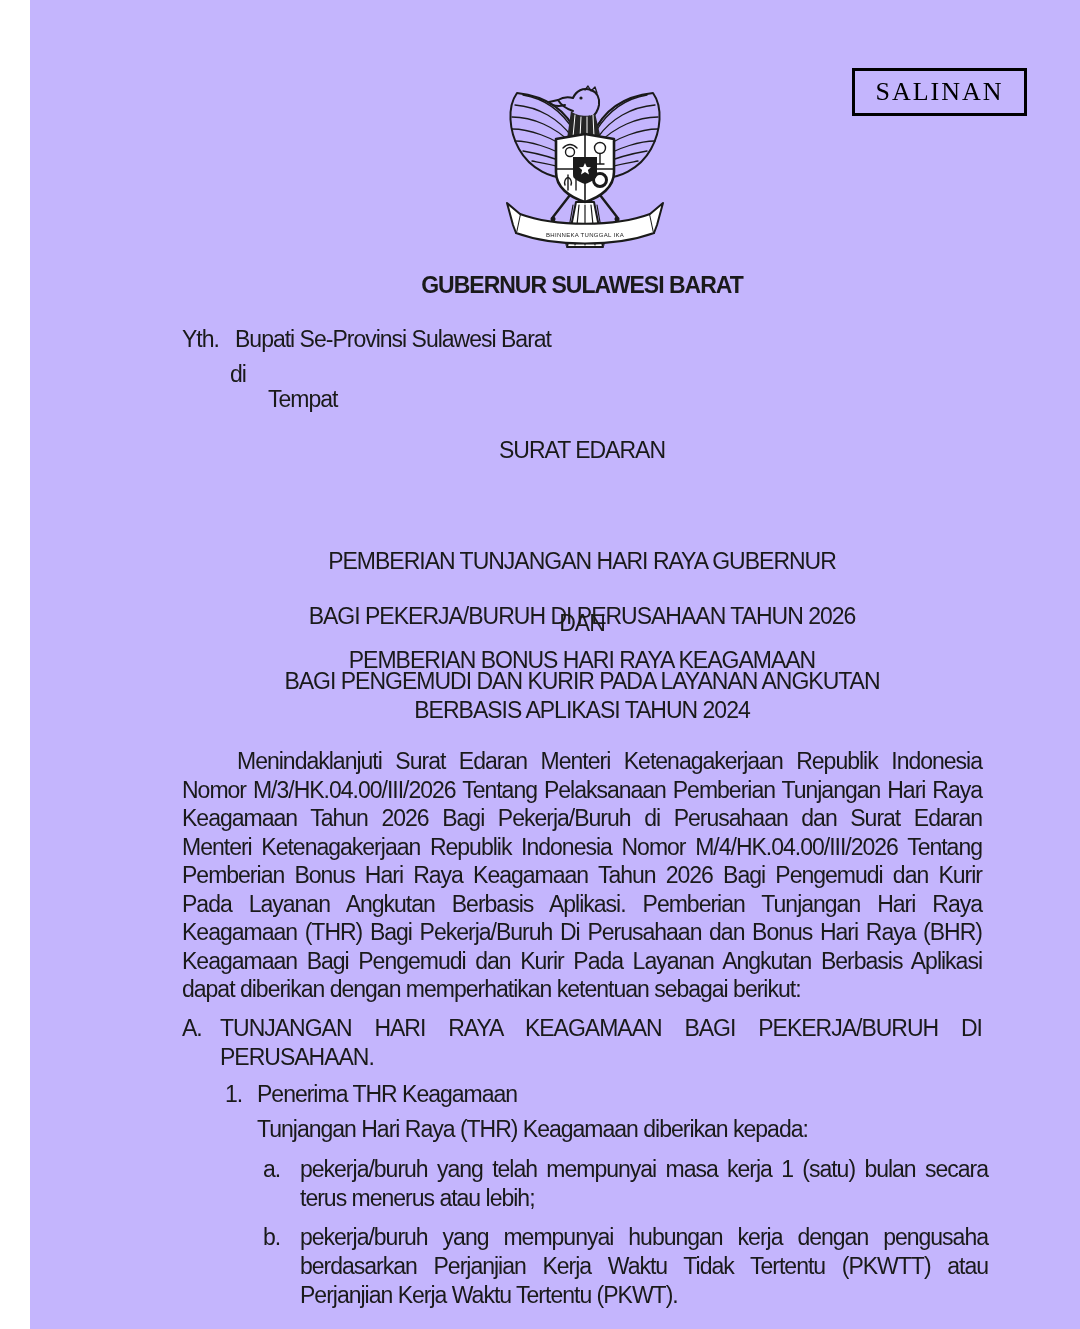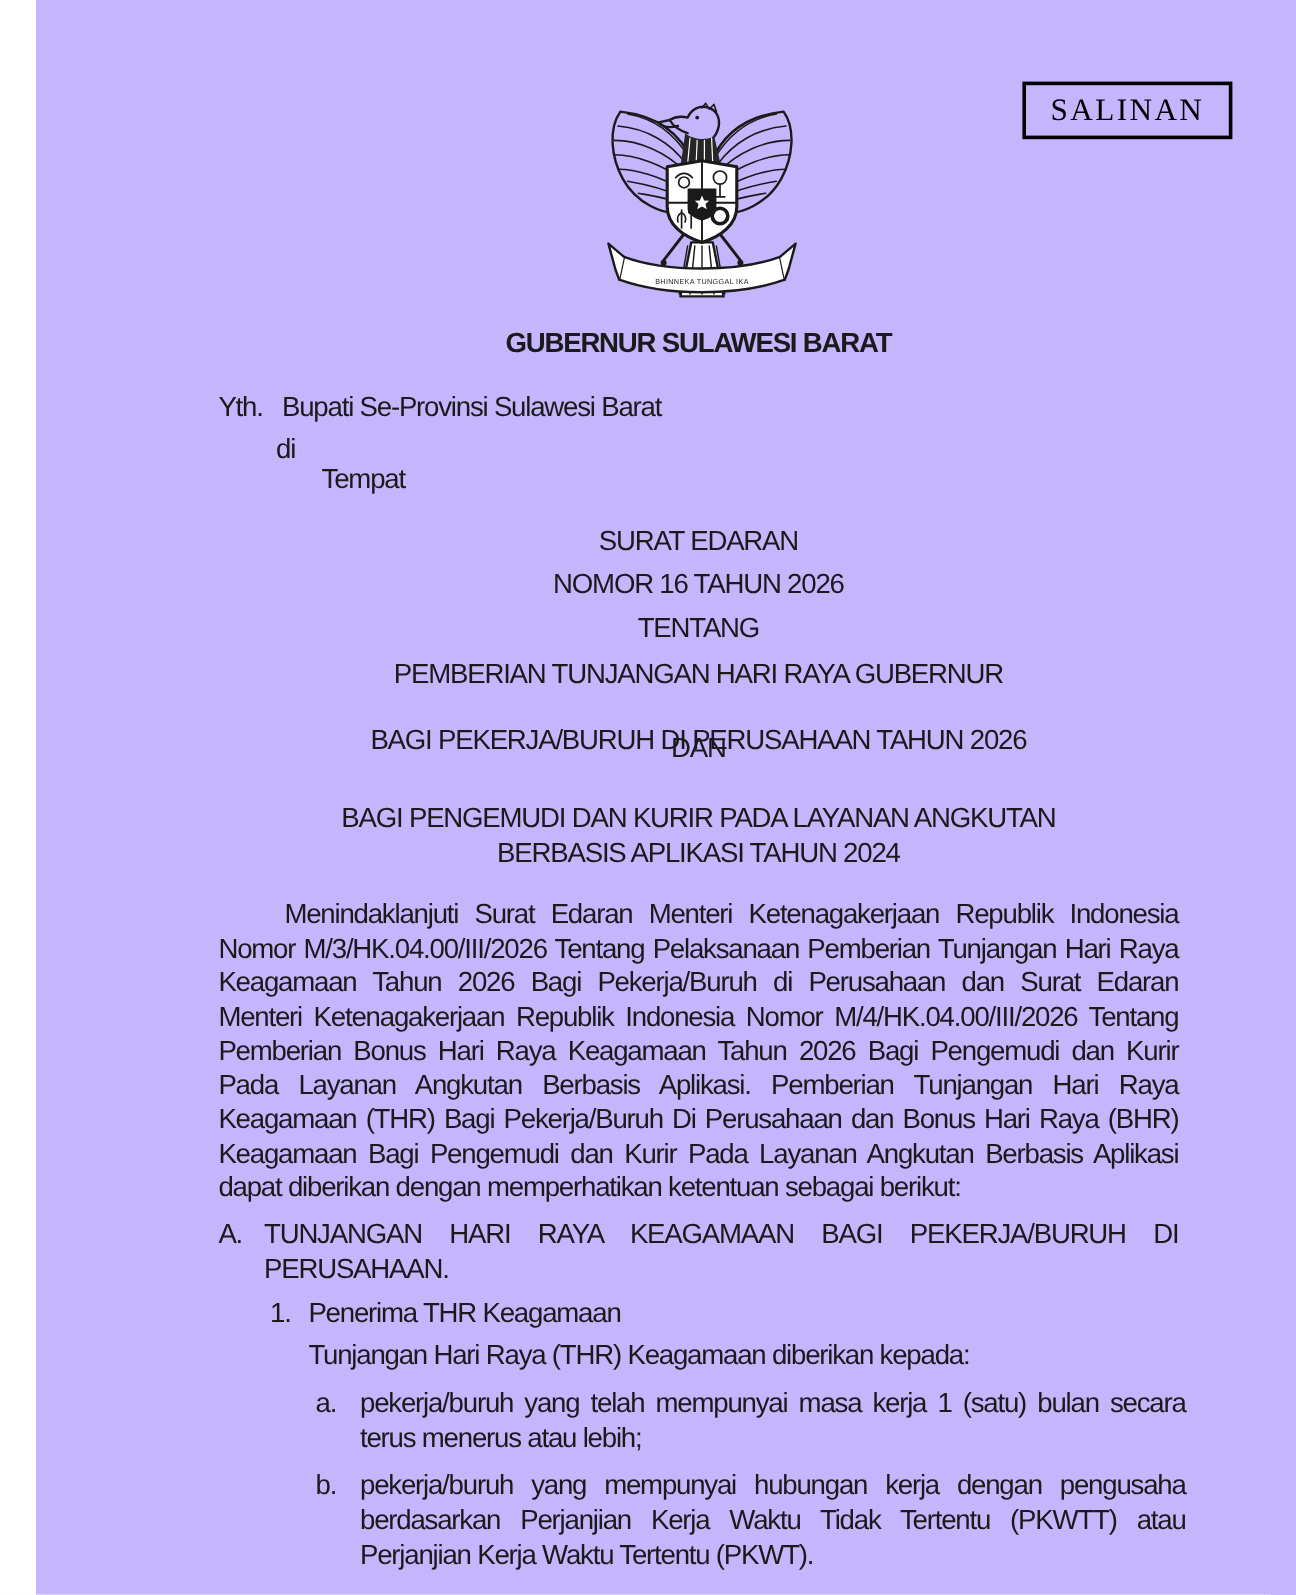--- a/index.html
+++ b/index.html
@@ -140,25 +140,24 @@
 
   <div class="abs centerline letterhead">GUBERNUR SULAWESI BARAT</div>
 
   <div class="abs yth-row">
     <span class="yth-label">Yth.</span><span>Bupati Se-Provinsi Sulawesi Barat</span>
   </div>
   <div class="abs di">di</div>
   <div class="abs tempat">Tempat</div>
 
   <div class="abs centerline t-type">SURAT EDARAN</div>
-  <div class="abs centerline t-num">NOMOR 16 TAHUN 2026</div>
-  <div class="abs centerline t-about">TENTANG</div>
   <div class="abs centerline t-s1a">PEMBERIAN TUNJANGAN HARI RAYA GUBERNUR</div>
   <div class="abs centerline t-s1b">BAGI PEKERJA/BURUH DI PERUSAHAAN TAHUN 2026</div>
   <div class="abs centerline t-dan">DAN</div>
+  <div class="abs centerline t-s2a">PEMBERIAN BONUS HARI RAYA KEAGAMAAN</div>
   <div class="abs centerline t-s2b">BAGI PENGEMUDI DAN KURIR PADA LAYANAN ANGKUTAN</div>
   <div class="abs centerline t-s2c">BERBASIS APLIKASI TAHUN 2024</div>
 
   <div class="abs para">Menindaklanjuti Surat Edaran Menteri Ketenagakerjaan Republik Indonesia Nomor M/3/HK.04.00/III/2026 Tentang Pelaksanaan Pemberian Tunjangan Hari Raya Keagamaan Tahun 2026 Bagi Pekerja/Buruh di Perusahaan dan Surat Edaran Menteri Ketenagakerjaan Republik Indonesia Nomor M/4/HK.04.00/III/2026 Tentang Pemberian Bonus Hari Raya Keagamaan Tahun 2026 Bagi Pengemudi dan Kurir Pada Layanan Angkutan Berbasis Aplikasi. Pemberian Tunjangan Hari Raya Keagamaan (THR) Bagi Pekerja/Buruh Di Perusahaan dan Bonus Hari Raya (BHR) Keagamaan Bagi Pengemudi dan Kurir Pada Layanan Angkutan Berbasis Aplikasi dapat diberikan dengan memperhatikan ketentuan sebagai berikut:</div>
 
   <div class="abs label lblA">A.</div>
   <div class="abs secA">TUNJANGAN HARI RAYA KEAGAMAAN BAGI PEKERJA/BURUH DI PERUSAHAAN.</div>
 
   <div class="abs label lbl1">1.</div>
   <div class="abs intro">Tunjangan Hari Raya (THR) Keagamaan diberikan kepada:</div>

